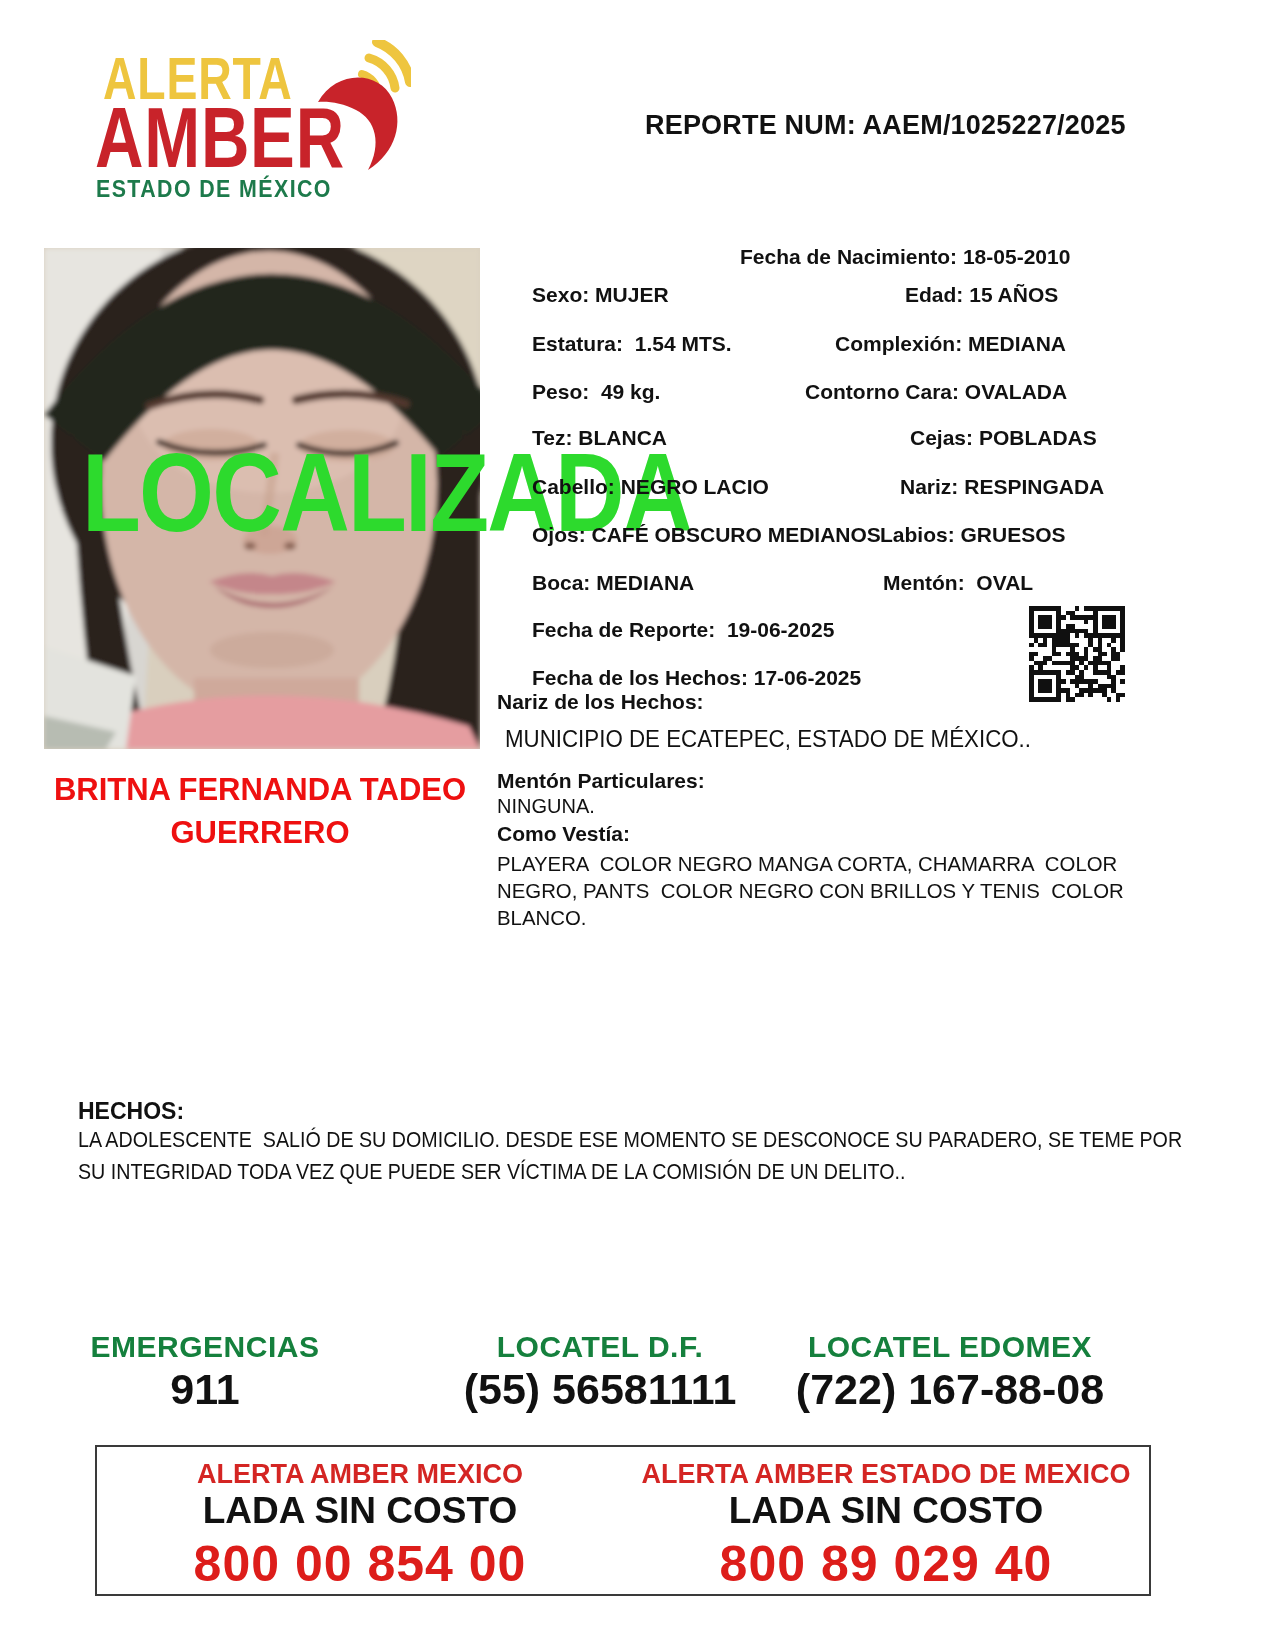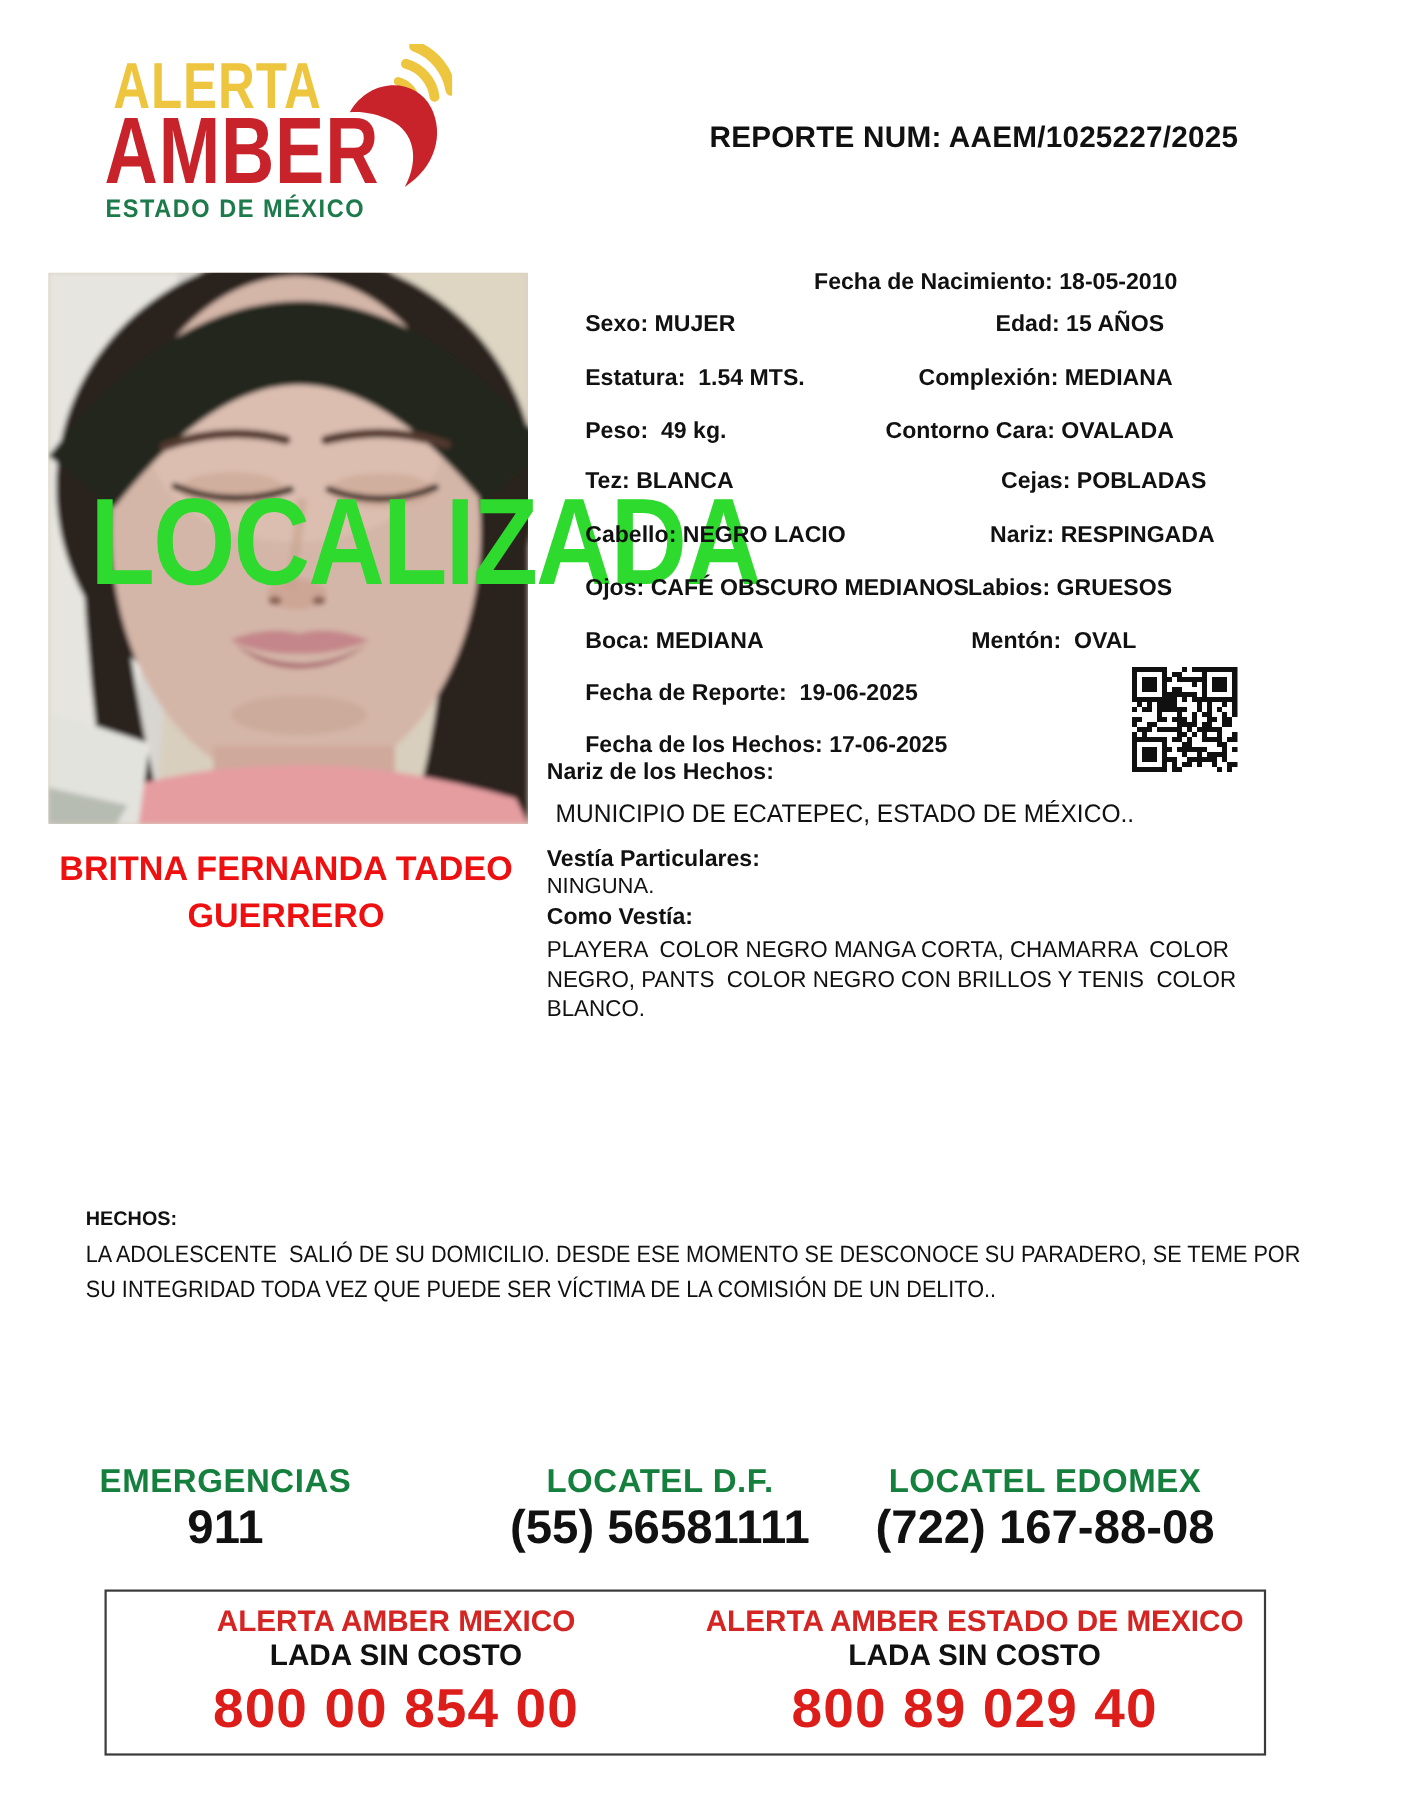--- a/index.html
+++ b/index.html
@@ -32,34 +32,34 @@
   #senas-value{left:497px;top:795px;font-size:20px;}
   .vestia-line{left:497px;font-size:21px;transform:scaleX(.97);transform-origin:left top;}
 
   
   #localizada{left:82px;top:437px;font-size:112px;font-weight:bold;color:#2dda2d;
     transform:scaleX(0.86);transform-origin:left top;letter-spacing:-2px;z-index:6;line-height:1;}
   #details-layer,#hechos-layer{z-index:8;position:absolute;left:0;top:0;width:1275px;height:1650px;pointer-events:none;}
   #details-layer>div,#hechos-layer>div{pointer-events:auto;}
 
   
-  #hechos-label{left:78px;top:1098px;font-size:18px;font-weight:bold;}
+  #hechos-label{left:78px;top:1098px;font-size:23px;font-weight:bold;}
   .hechos-line{left:78px;font-size:21.5px;transform:scaleX(.915);transform-origin:left top;}
 
   
   .em-col{text-align:center;}
   .em-head{font-size:30px;font-weight:bold;color:#15803d;letter-spacing:.5px;text-align:center;}
   .em-num{font-size:43px;font-weight:bold;color:#111;margin-top:1px;}
 
   
   #footer-box{left:95px;top:1445px;width:1052px;height:147px;border:2px solid #3a3a3a;
     display:flex;background:#fff;}
   .ft-col{flex:1;text-align:center;padding-top:12px;}
   .ft-title{font-size:27px;font-weight:bold;color:#d42523;}
-  .ft-sub{font-size:27px;font-weight:bold;color:#111;}
+  .ft-sub{font-size:37px;font-weight:bold;color:#111;}
   .ft-num{font-size:50px;font-weight:bold;color:#dd1d1a;margin-top:3px;letter-spacing:1px;}
 
   #qr{left:1029px;top:606px;width:96px;height:96px;}
 </style>
 </head>
 <body>
 
 <div id="page">
 
   <div class="abs" id="logo-alerta">ALERTA</div>
@@ -162,21 +162,21 @@
       <span>Mentón:</span>  <span>OVAL</span></div>
 
     <div class="abs lbl pre dleft" style="top:594px">
       <span>Fecha de Reporte:</span>  <span>19-06-2025</span></div>
     <div class="abs lbl pre dleft" style="top:642px">
       <span>Fecha de los Hechos:</span> <span>17-06-2025</span></div>
 
     <div class="abs lbl dleft" style="top:690px">Nariz de los Hechos:</div>
     <div class="abs pre" id="lugar-value">MUNICIPIO DE ECATEPEC, ESTADO DE MÉXICO..</div>
 
-    <div class="abs lbl dleft" style="top:769px">Vestía Particulares:</div>
+    <div class="abs lbl dleft" style="top:769px">Mentón Particulares:</div>
     <div class="abs" id="senas-value">NINGUNA.</div>
 
     <div class="abs lbl dleft" style="top:822px">Como Vestía:</div>
     <div class="abs pre vestia-line" style="top:852px">PLAYERA  COLOR NEGRO MANGA CORTA, CHAMARRA  COLOR</div>
     <div class="abs pre vestia-line" style="top:879px">NEGRO, PANTS  COLOR NEGRO CON BRILLOS Y TENIS  COLOR</div>
     <div class="abs pre vestia-line" style="top:906px">BLANCO.</div>
   </div>
 
   <svg class="abs" id="qr" viewBox="0 0 21 21" shape-rendering="crispEdges">
       <rect x="0" y="0" width="1" height="1" fill="#101010"></rect>

